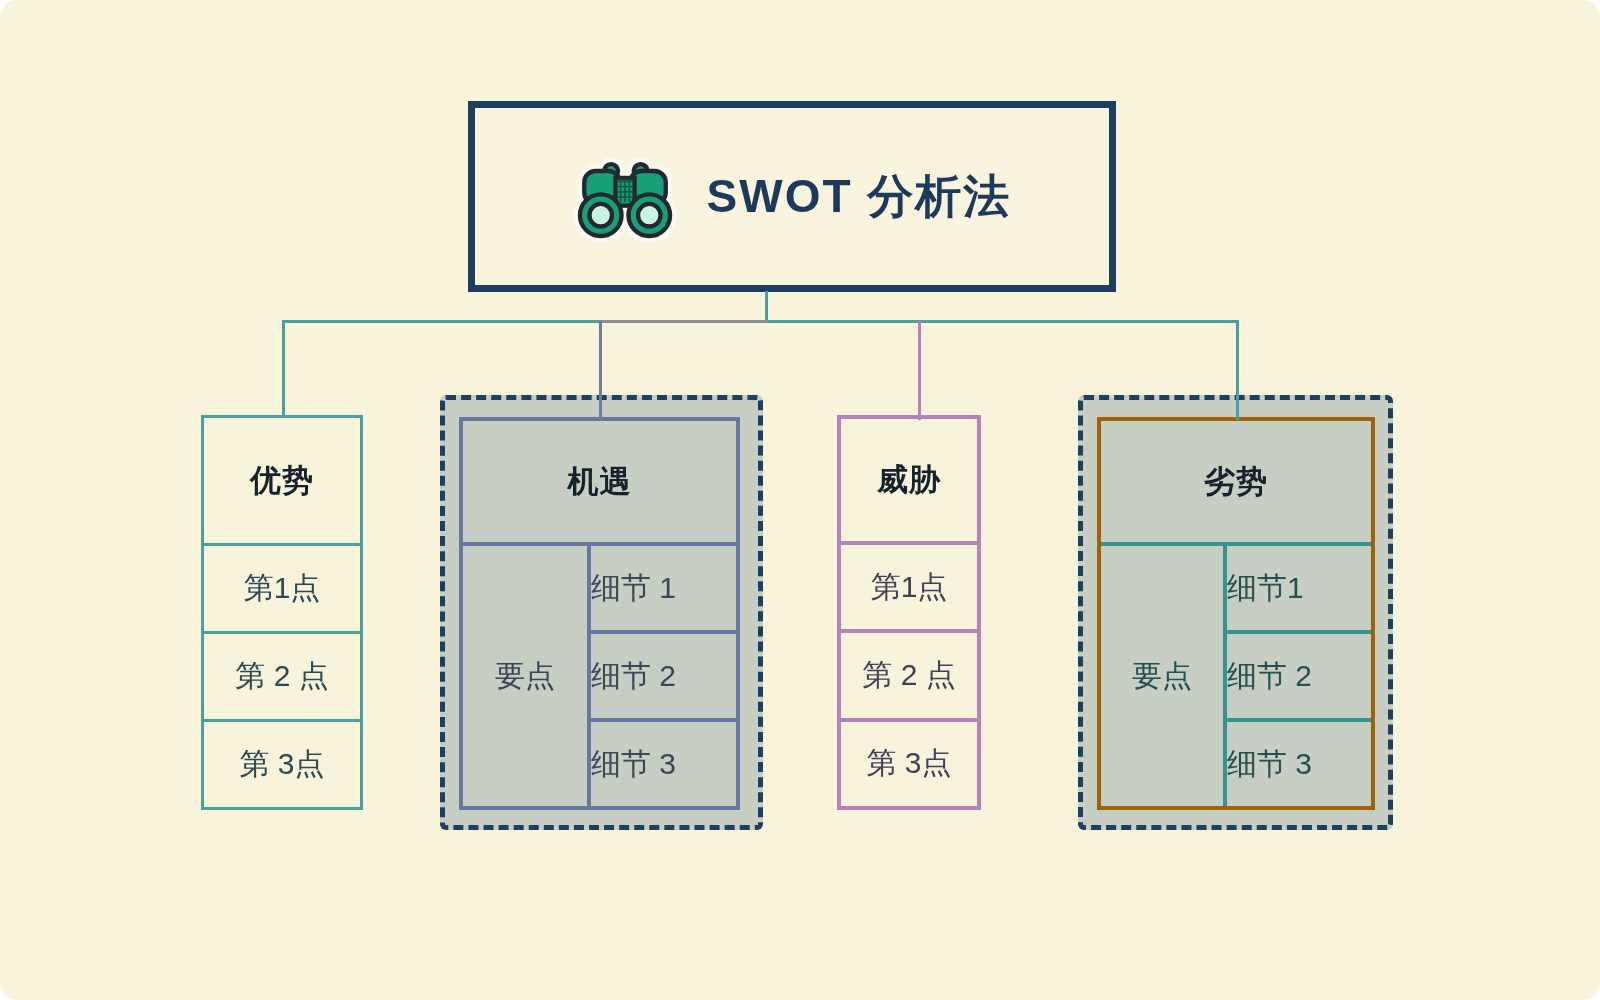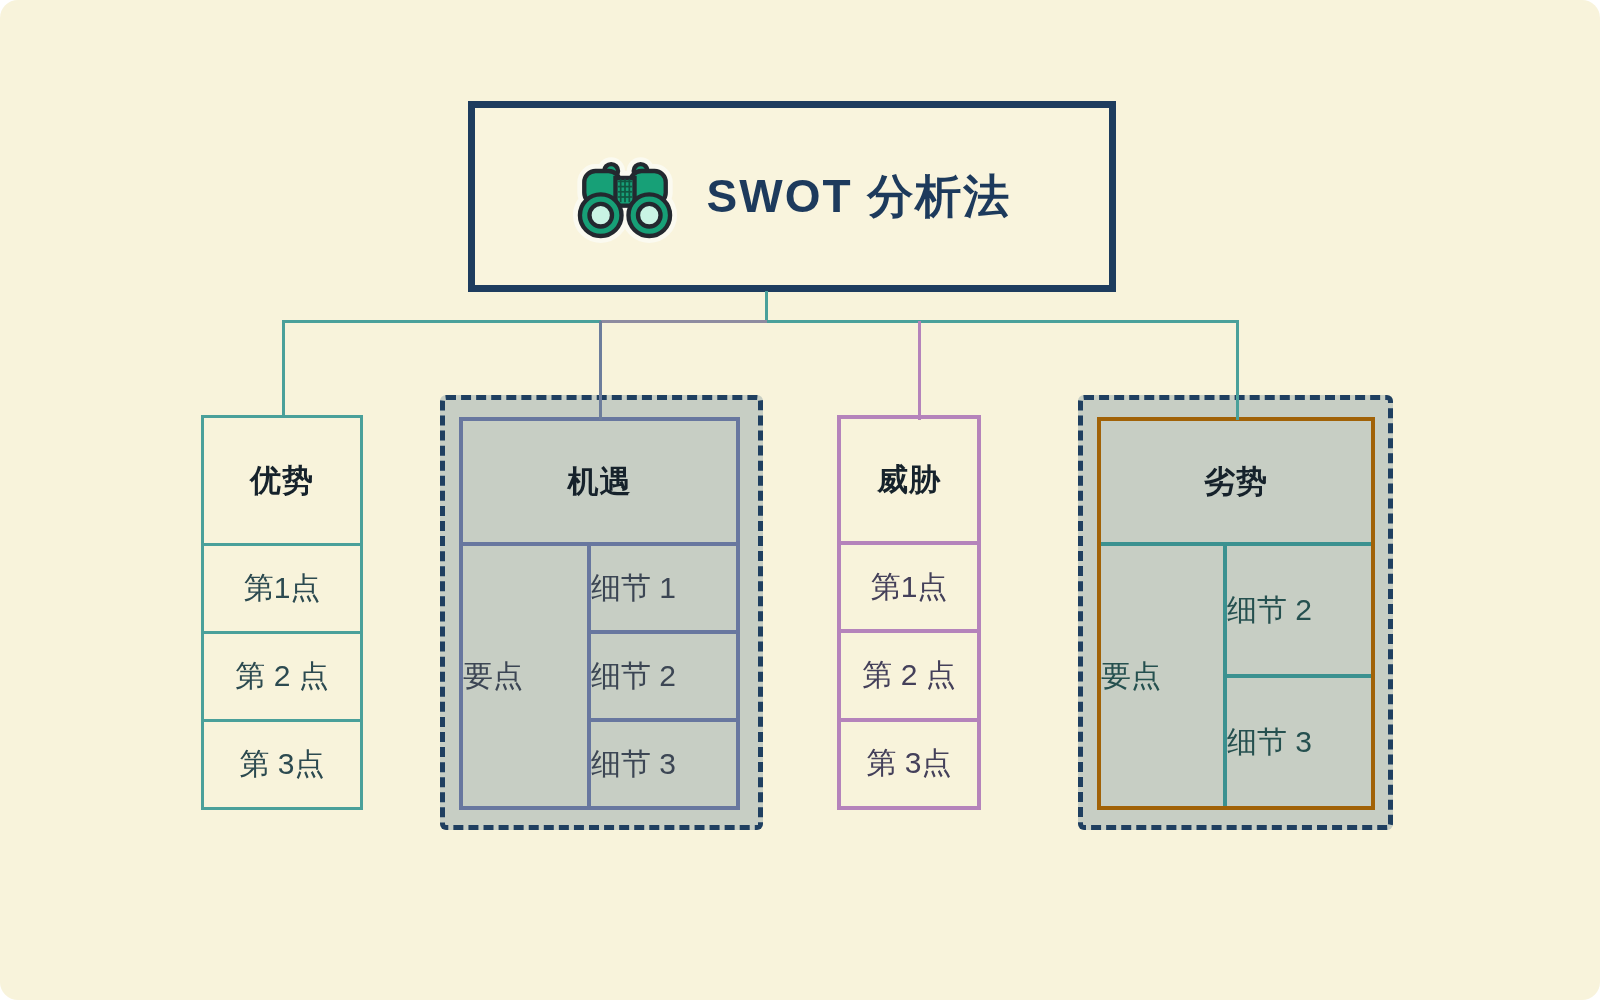--- a/index.html
+++ b/index.html
@@ -62,21 +62,21 @@
   .group-inner{
     box-sizing:border-box;margin:17px 0 0 14px;height:393px;
     display:flex;flex-direction:column;background:#c7cec4;
   }
   #group-opportunities .group-inner{width:281px;border:4px solid #68779f;}
   #group-weaknesses .group-inner{width:278px;border:4px solid #a16207;}
   .group-inner .hd{flex:0 0 121px;display:flex;align-items:center;justify-content:center;}
   #group-opportunities .hd{border-bottom:4px solid #68779f;}
   #group-weaknesses .hd{border-bottom:4px solid #3b9190;}
   .group-body{flex:1;display:flex;}
-  .key-cell{display:flex;align-items:center;}
+  .key-cell{display:flex;align-items:center;justify-content:center;}
   #group-opportunities .key-cell{flex:0 0 124px;border-right:4px solid #68779f;}
   #group-weaknesses .key-cell{flex:0 0 122px;border-right:4px solid #3b9190;}
   .detail-col{flex:1;display:flex;flex-direction:column;}
   .detail-cell{flex:1;display:flex;align-items:center;justify-content:flex-start;}
   #group-opportunities .detail-cell + .detail-cell{border-top:4px solid #68779f;}
   #group-weaknesses .detail-cell + .detail-cell{border-top:4px solid #3b9190;}
   #group-opportunities .item-text{color:#3c4654;}
   #group-weaknesses .item-text{color:#25504f;}
 </style>
 </head>
@@ -188,20 +188,23 @@
     <div class="group-inner">
       <div class="hd">
         <span class="node-title">劣势</span>
       </div>
       <div class="group-body">
         <div class="key-cell">
           <span class="item-text">要点</span>
         </div>
         <div class="detail-col">
           <div class="detail-cell">
+            <span class="item-text">细节1</span>
+          </div>
+          <div class="detail-cell">
             <span class="item-text">细节 2</span>
           </div>
           <div class="detail-cell">
             <span class="item-text">细节 3</span>
           </div>
         </div>
       </div>
     </div>
   </div>
 

